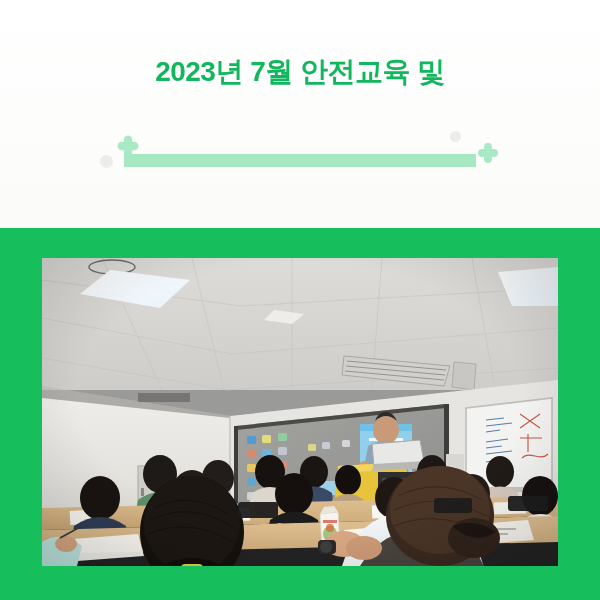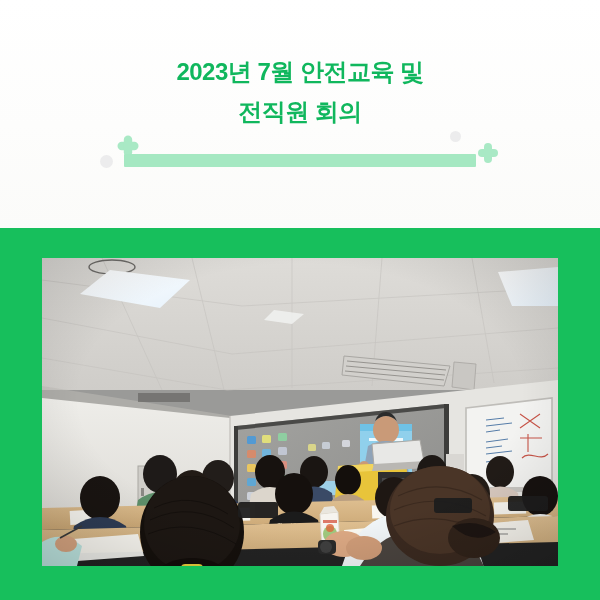--- a/index.html
+++ b/index.html
@@ -18,21 +18,21 @@
     overflow:hidden;
   }
   .title-block {
     position:absolute; left:0; top:52px; width:600px;
     text-align:center;
   }
   .title-line {
     display:block;
     color:#10b75d;
     font-weight:bold;
-    font-size:24px;
+    font-size:28px;
     line-height:40px;
     letter-spacing:-0.5px;
     white-space:nowrap;
   }
   
   .deco-bar {
     position:absolute; left:124px; top:154px; width:352px; height:13px;
     background:#a5e8c2; border-radius:1px;
   }
   .clover {
@@ -66,21 +66,20 @@
 </style>
 </head>
 <body>
 
 <div class="card">
 
   <div class="header">
 
     <div class="title-block">
       <span class="title-line">2023년 7월 안전교육 및</span>
-      <span class="title-line">전직원 회의</span>
     </div>
 
     <div class="dot dot-right"></div>
     <div class="clover clover-right">
       <span class="h"></span>
         <span class="v"></span>
     </div>
     <div class="clover clover-left">
       <span class="h"></span>
         <span class="v"></span>

